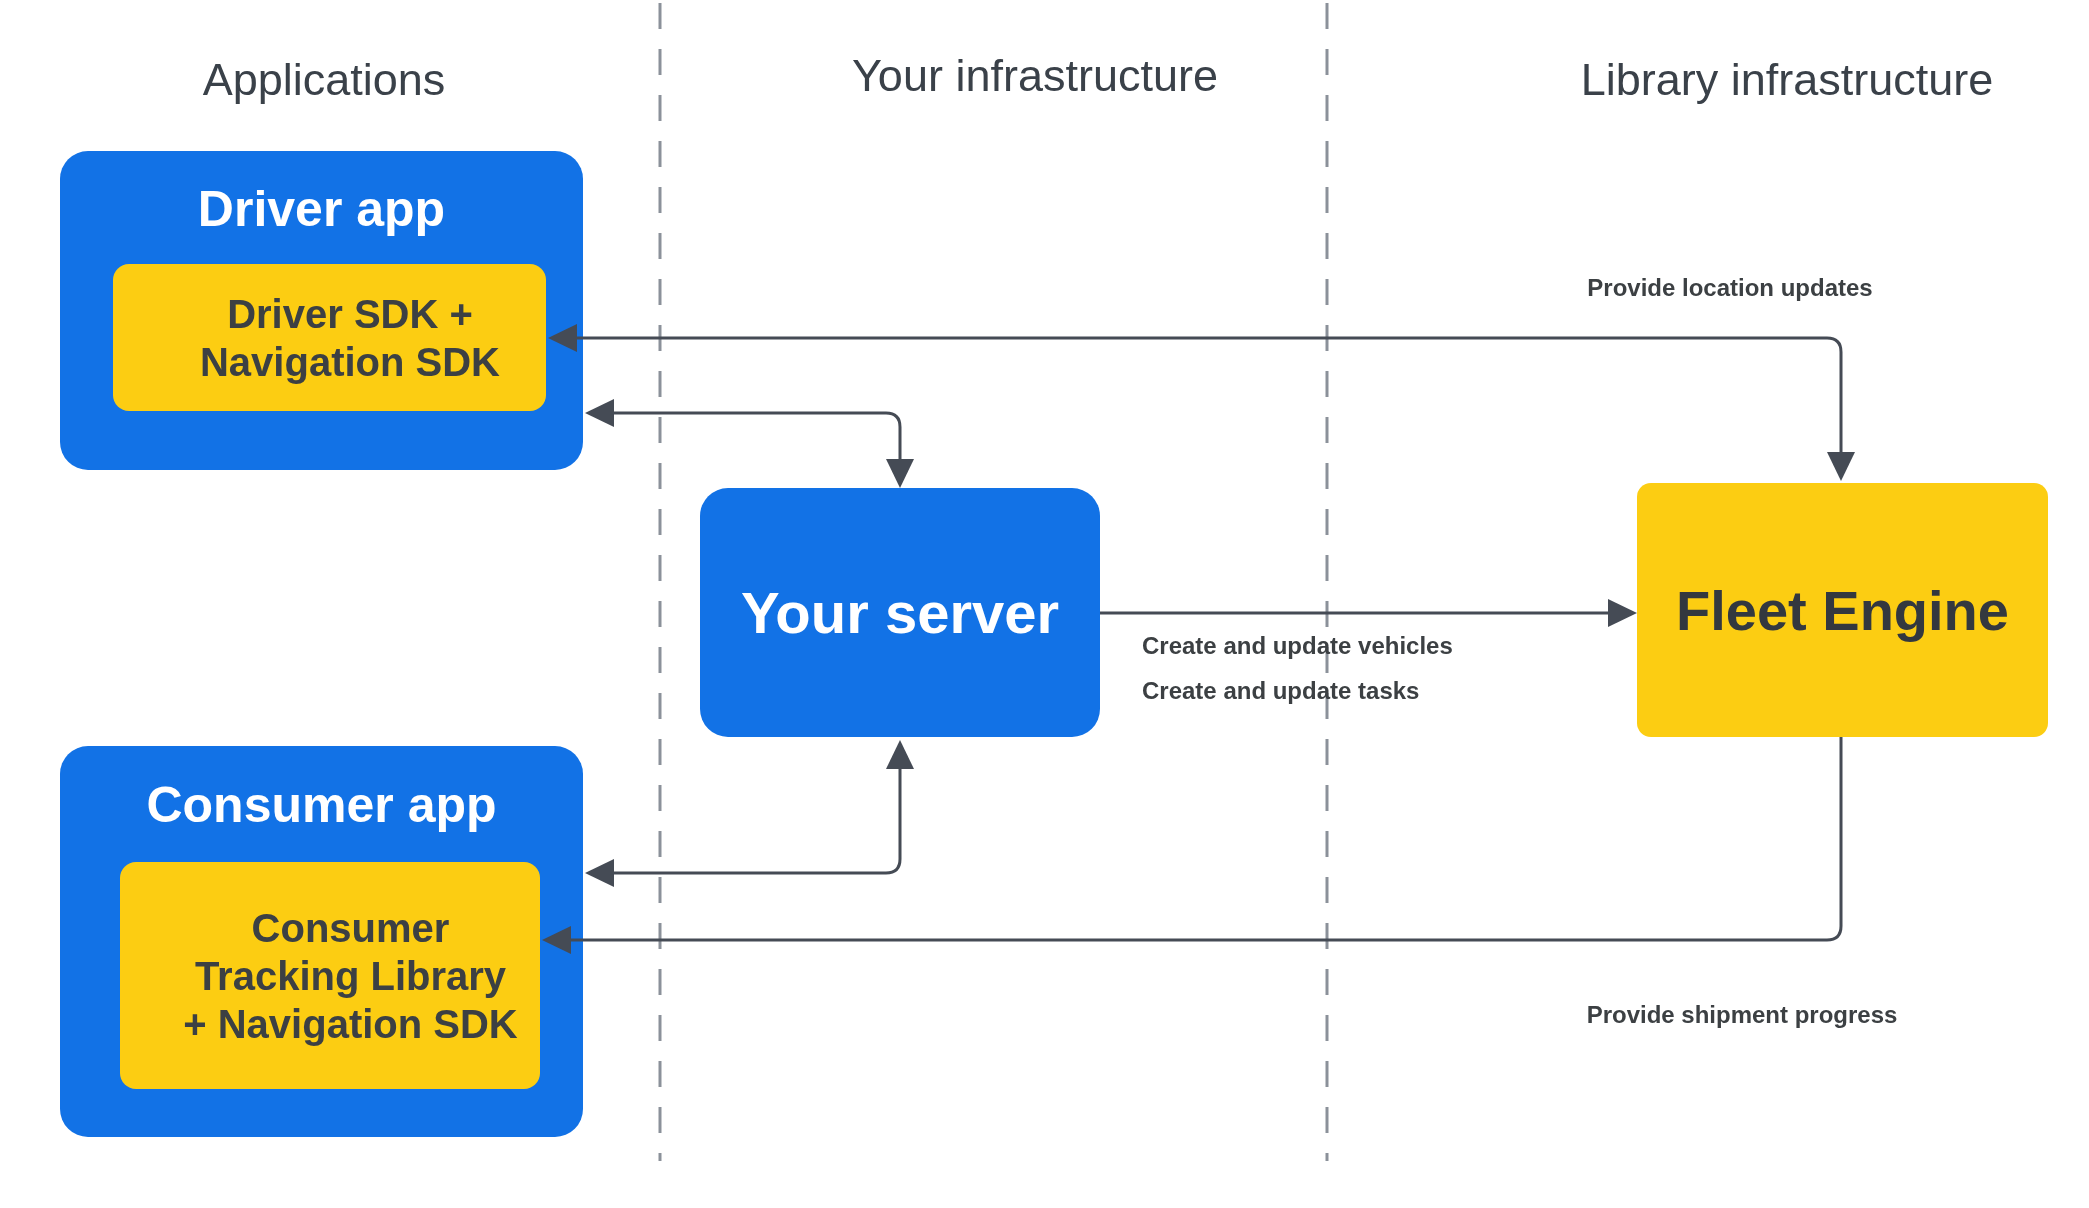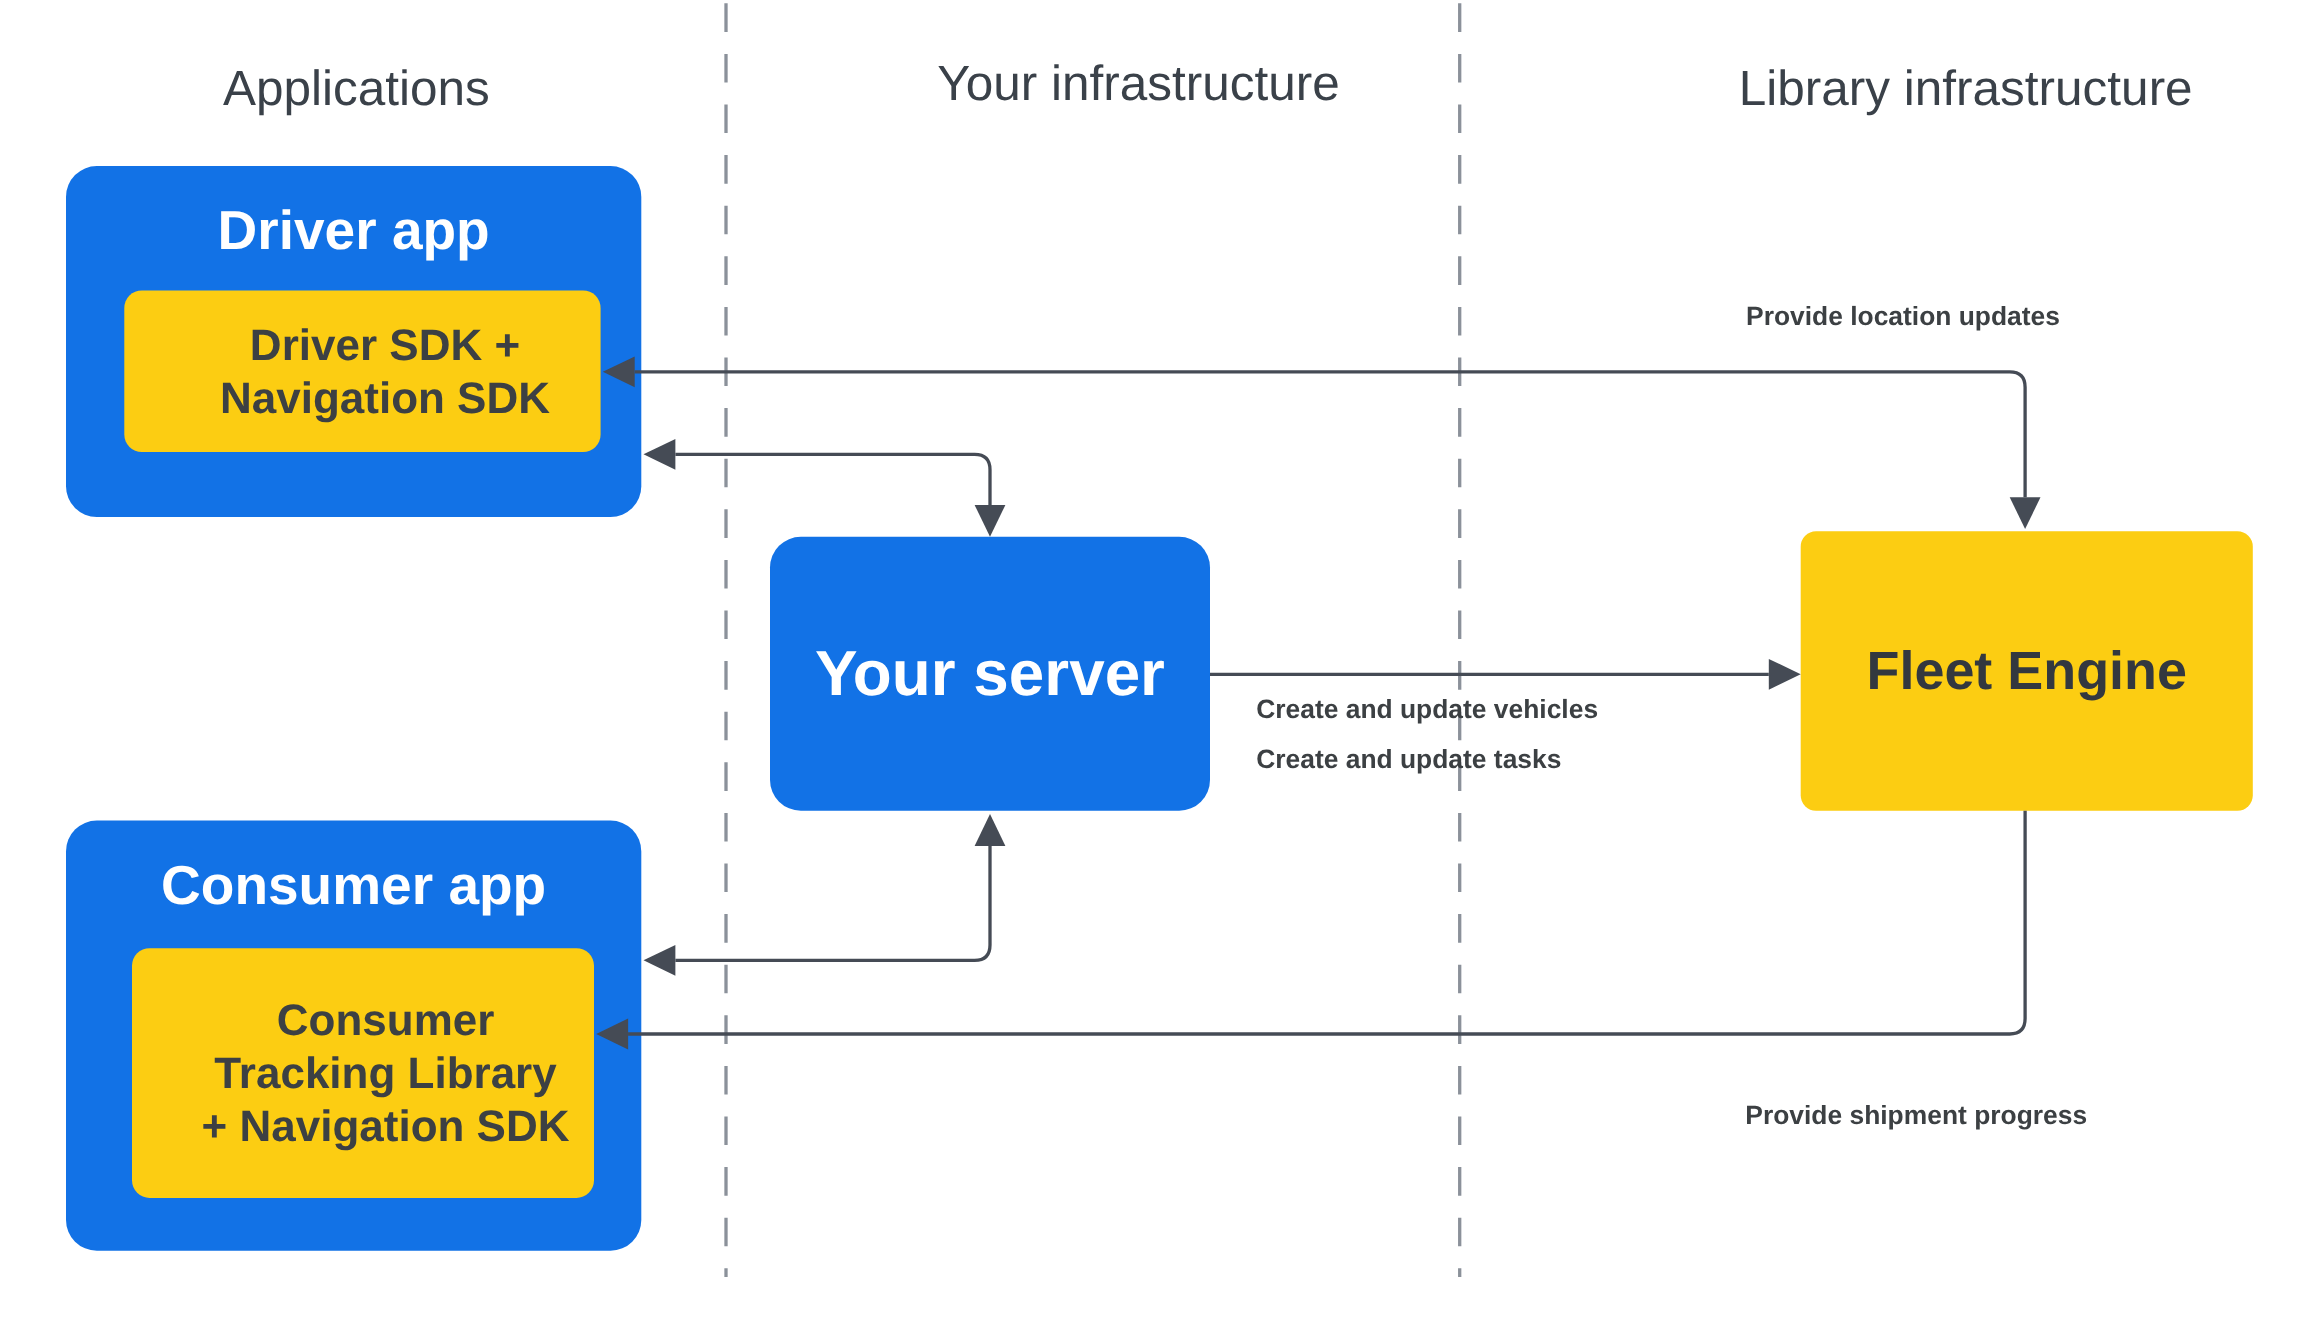--- a/index.html
+++ b/index.html
@@ -96,21 +96,21 @@
 
   #node-fleet-engine {
     left: 1637px; top: 483px; width: 411px; height: 254px;
     background: var(--yellow);
     border-radius: 14px;
     display: flex; align-items: center; justify-content: center;
   }
   #node-fleet-engine .fleet-title {
     color: var(--fleet-text);
     font-weight: 700;
-    font-size: 49px;
+    font-size: 56px;
     white-space: nowrap;
   }
 
   
   svg.overlay {
     position: absolute;
     inset: 0;
     z-index: 5;
     pointer-events: none;
   }

